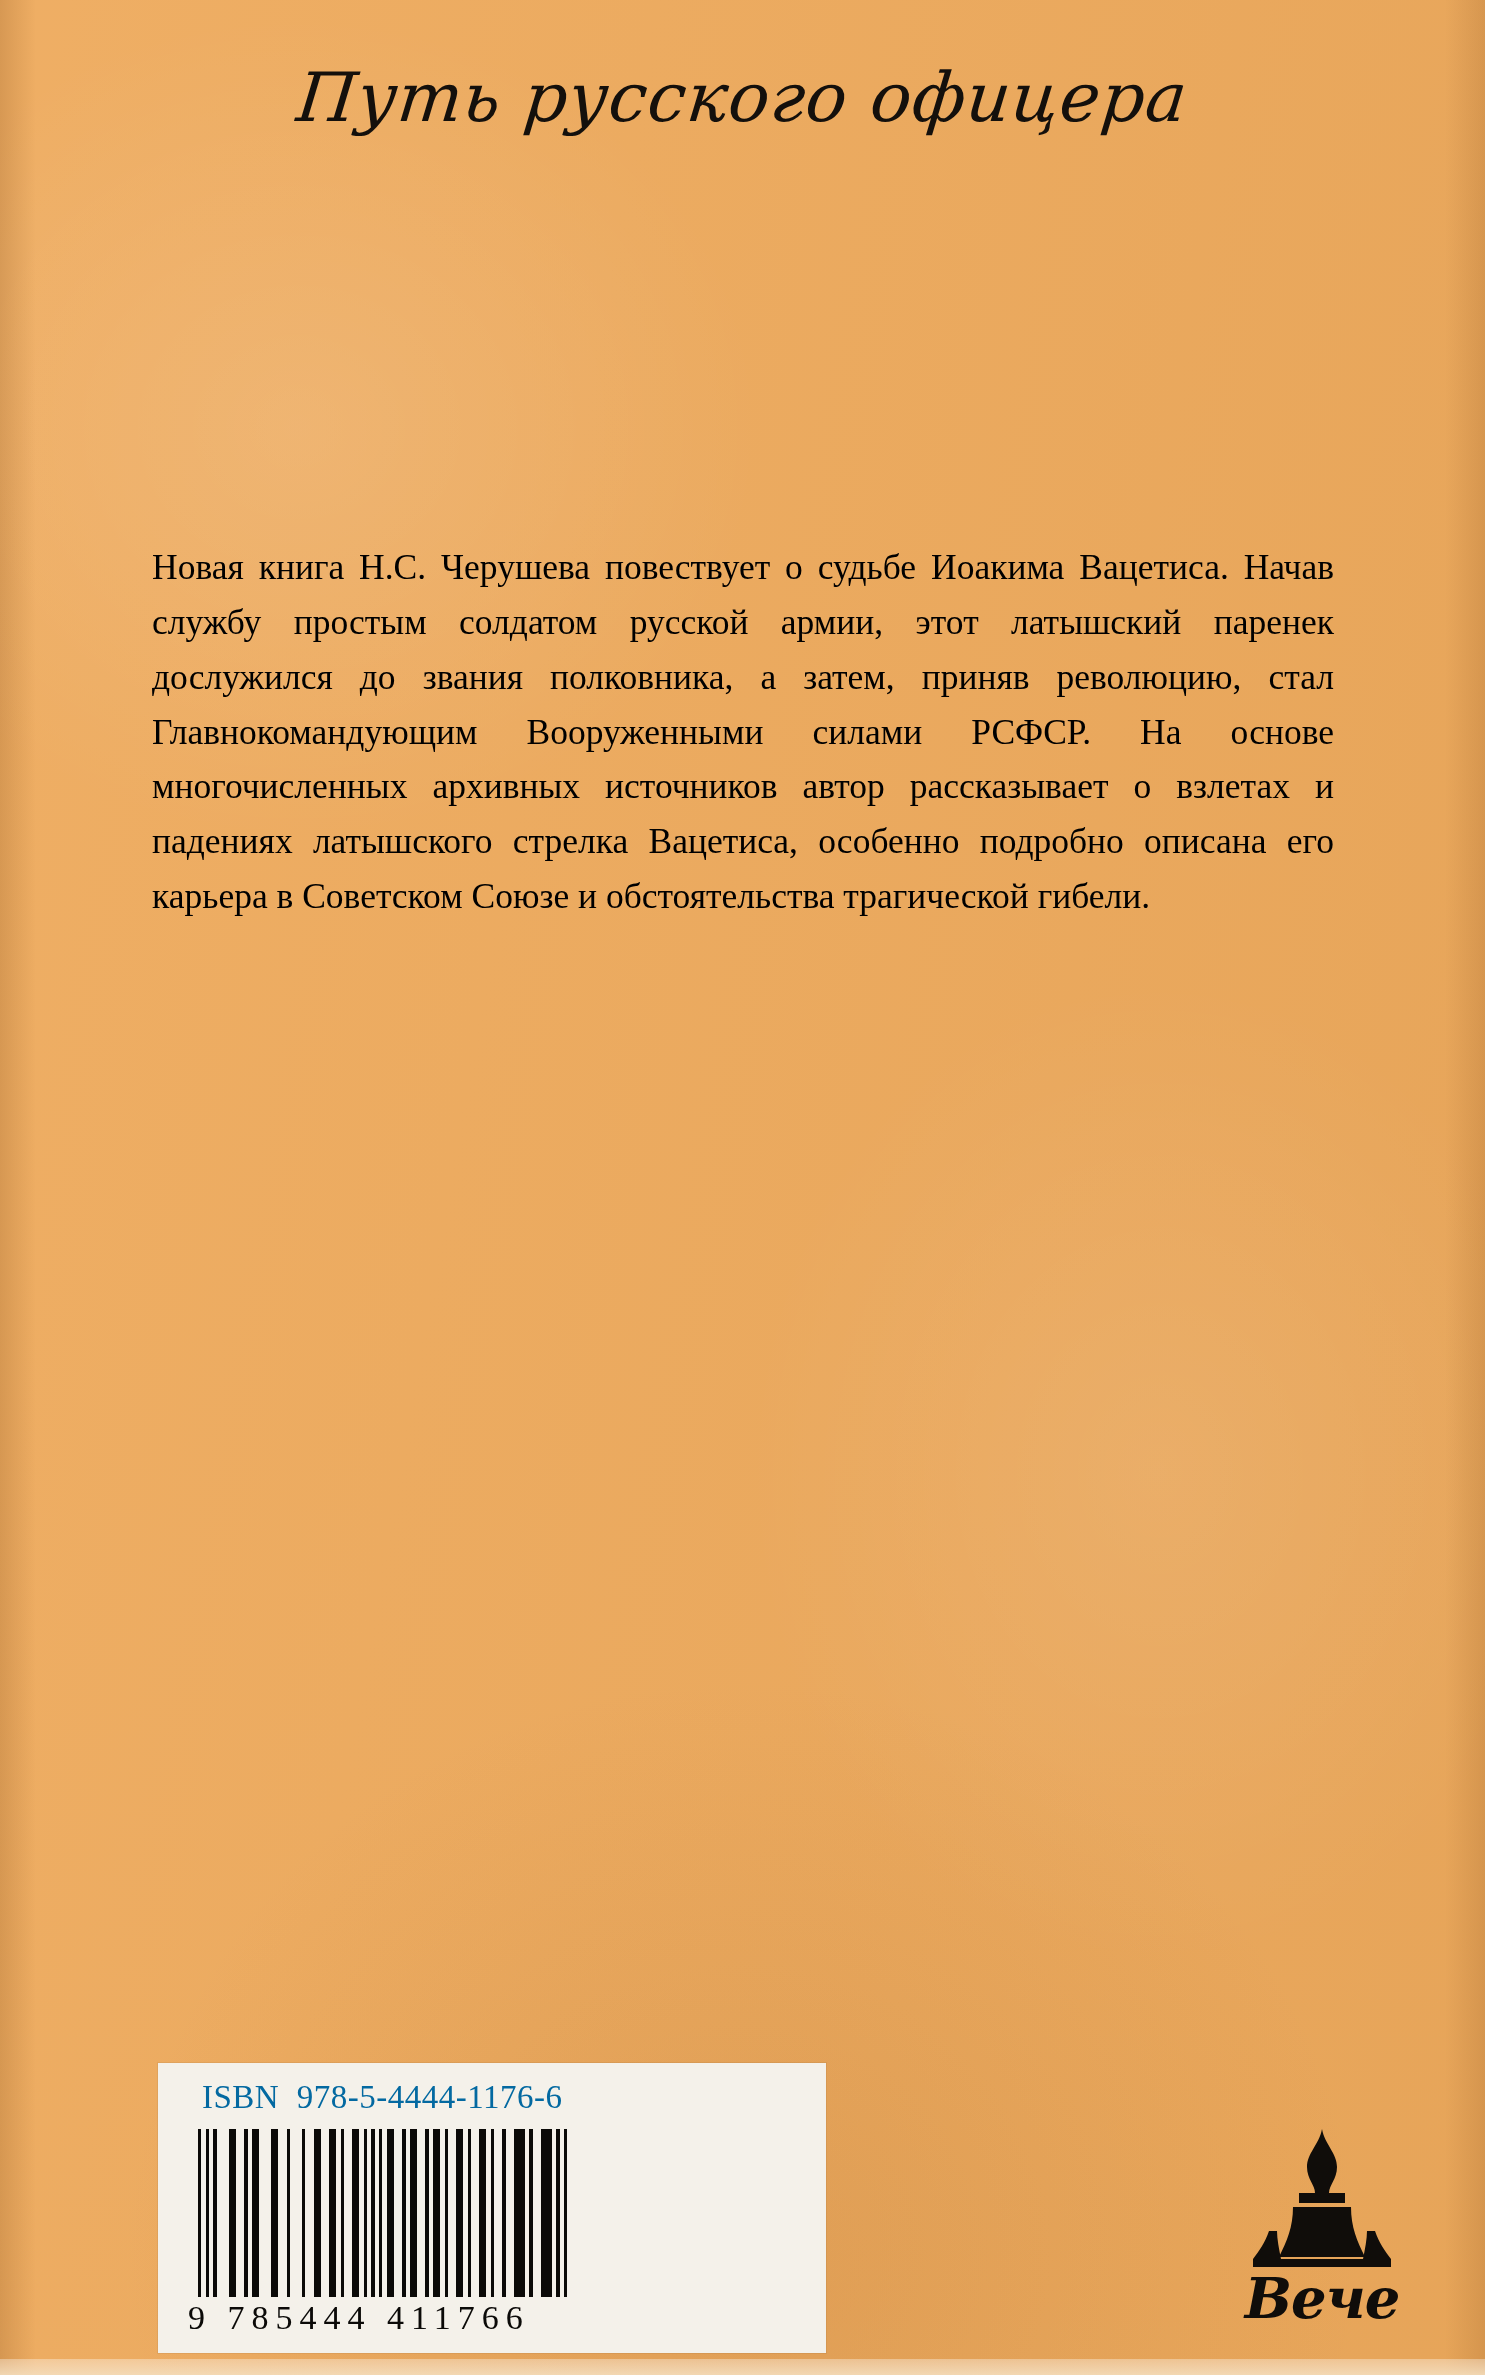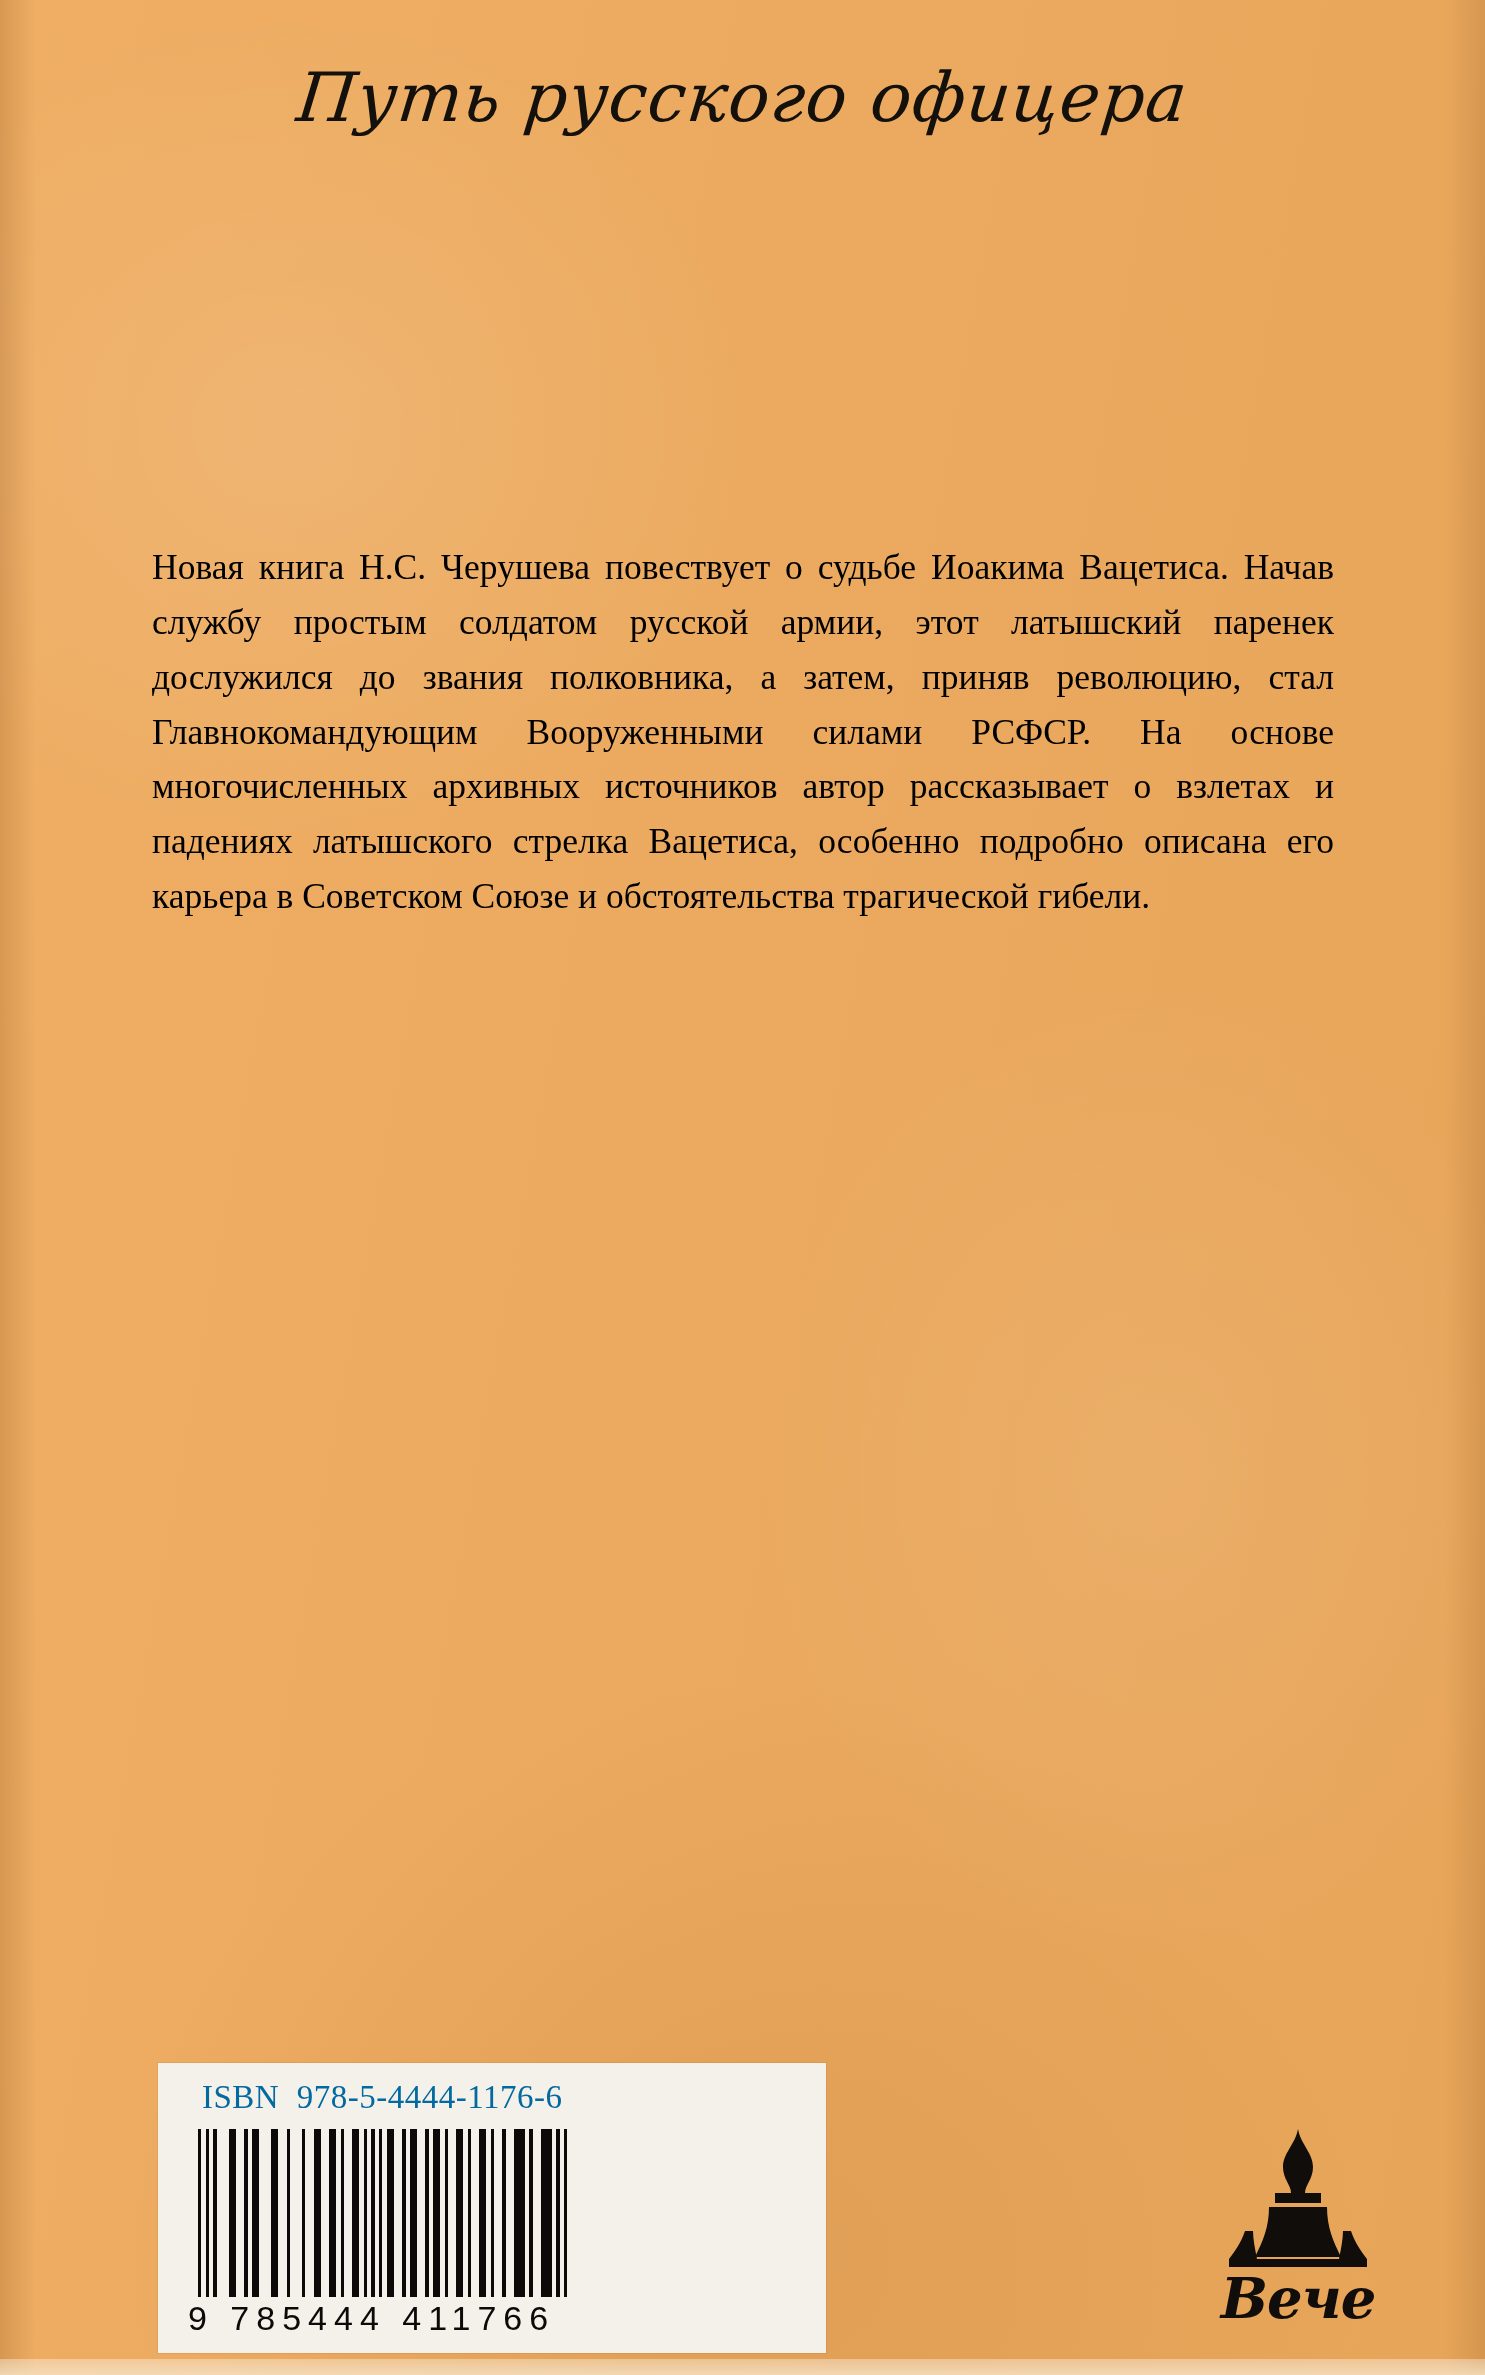--- a/index.html
+++ b/index.html
@@ -118,31 +118,31 @@
     position: absolute;
     top: 0;
     height: 100%;
     background: #0b0a08;
   }
   .barcode-digits {
     position: absolute;
     left: 30px;
     top: 236px;
     width: 400px;
-    font-family: Liberation Sans, sans-serif;
+    font-family: Liberation Serif, serif;
     font-size: 34px;
     letter-spacing: 7px;
     color: #0b0a08;
     white-space: nowrap;
   }
 
   
   .publisher {
     position: absolute;
-    right: 72px;
+    right: 48px;
     bottom: 42px;
     width: 230px;
     height: 210px;
   }
   .publisher svg { display: block; }
   .pub-name {
     position: absolute;
     left: 0;
     bottom: 2px;
     width: 100%;

